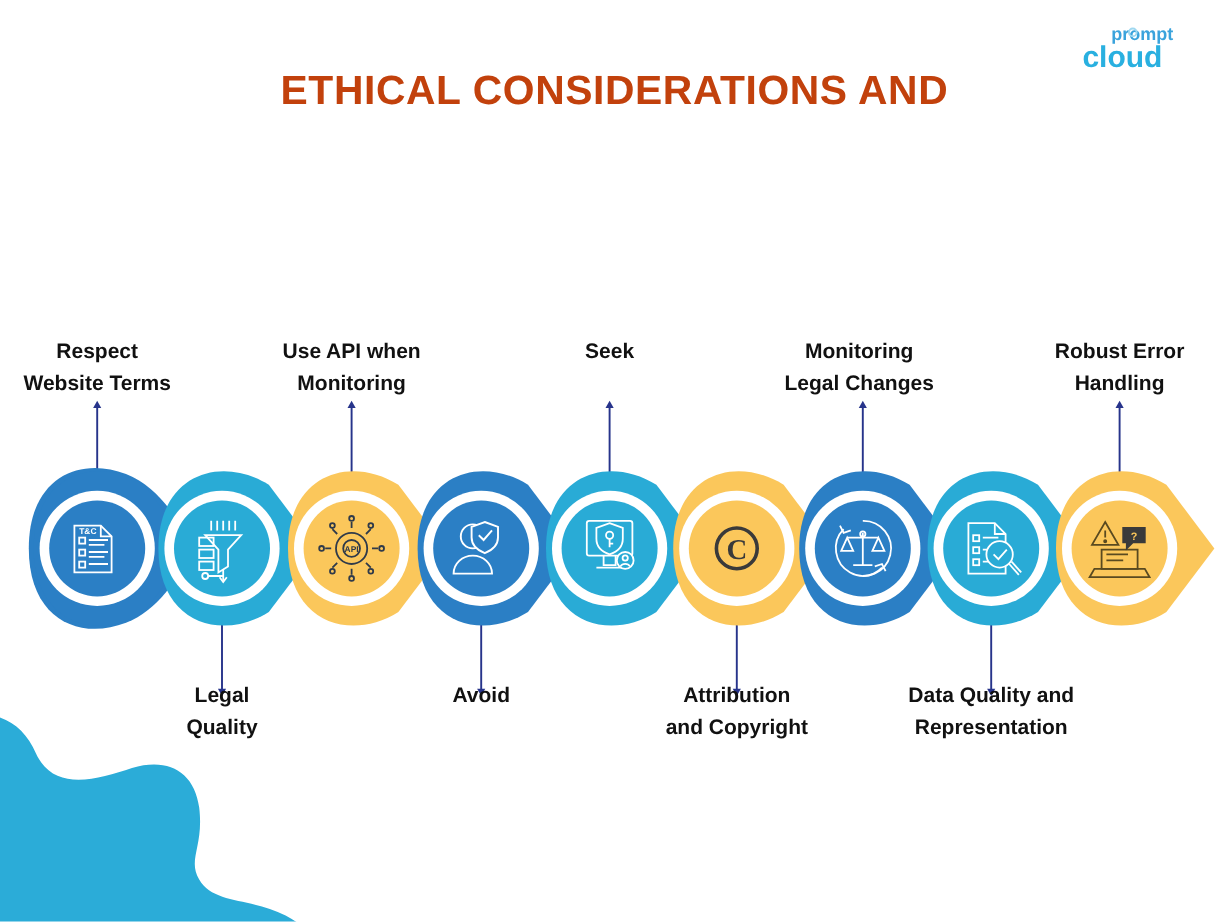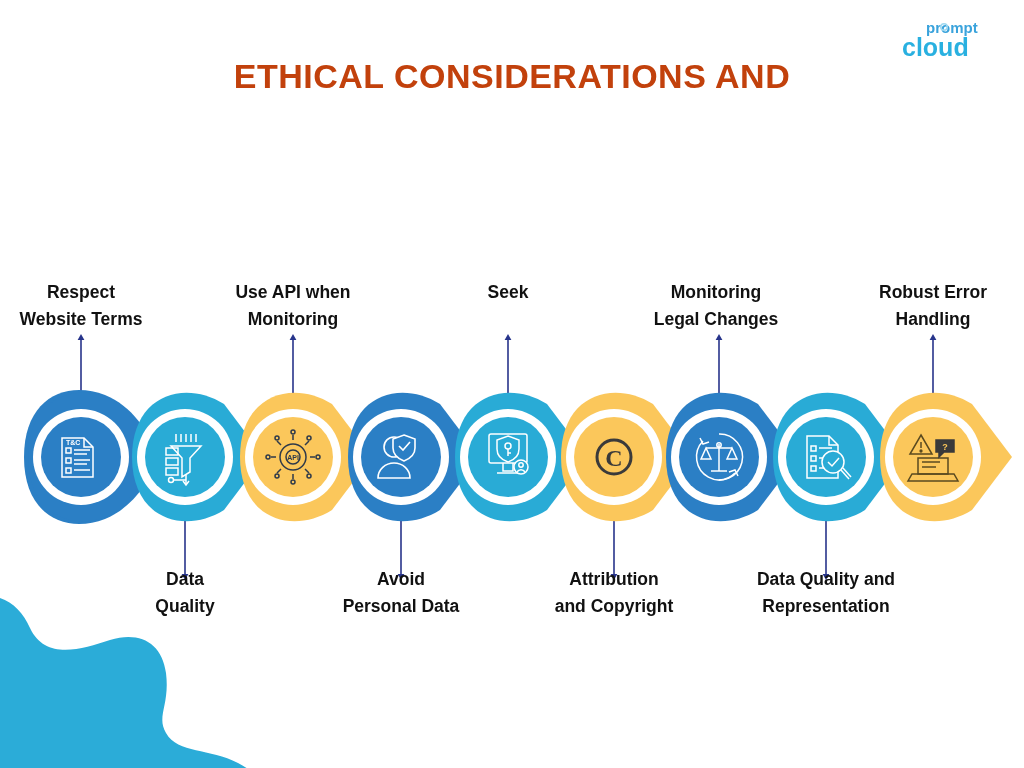--- a/index.html
+++ b/index.html
@@ -322,26 +322,25 @@
 <div class="lbl top" style="left:611px; top:279px;">
   <span class="ln">Monitoring</span>
   <span class="ln">Legal Changes</span>
 </div>
 <div class="lbl top" style="left:828px; top:279px;">
   <span class="ln">Robust Error</span>
   <span class="ln">Handling</span>
 </div>
 
 <div class="lbl bot" style="left:80px;  top:566px;">
-  <span class="ln">Data</span>
+  <span class="ln">Legal</span>
   <span class="ln">Quality</span>
 </div>
 <div class="lbl bot" style="left:296px; top:566px;">
   <span class="ln">Avoid</span>
-  <span class="ln">Personal Data</span>
 </div>
 <div class="lbl bot" style="left:509px; top:566px;">
   <span class="ln">Attribution</span>
   <span class="ln">and Copyright</span>
 </div>
 <div class="lbl bot" style="left:721px; top:566px;">
   <span class="ln">Data Quality and</span>
   <span class="ln">Representation</span>
 </div>
 

